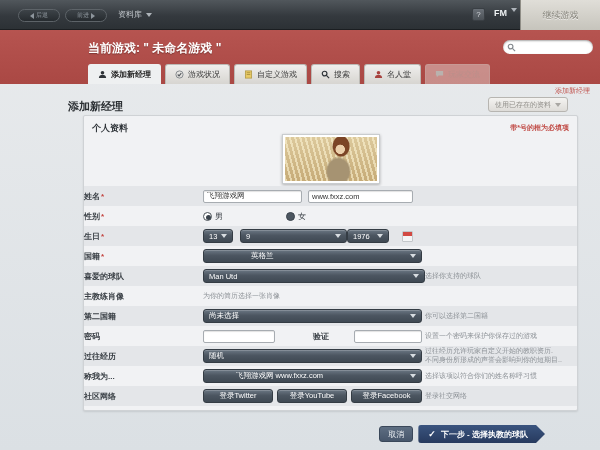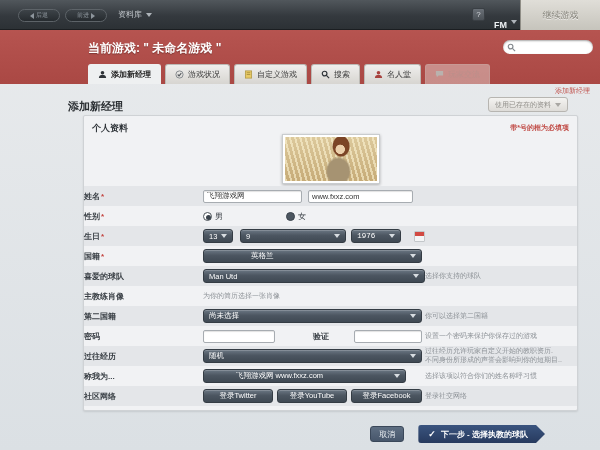--- a/index.html
+++ b/index.html
@@ -20,21 +20,21 @@
   .tri-right { border-left:4px solid #8d959c; }
   .pill-back { left:18px; } .pill-fwd { left:65px; }
   .menu-lib { position:absolute; left:118px; top:9px; color:#c6cbd0; font-size:8px;
               display:flex; align-items:center; gap:4px;font-family:Liberation Serif, serif; }
   .caret-down { width:0; height:0; border-left:3px solid transparent; border-right:3px solid transparent;
                 border-top:4px solid #aeb4ba; }
   .help-btn { position:absolute; left:472px; top:8px; width:13px; height:13px;
               background:linear-gradient(#6a7077,#4b5157); border:1px solid #3a3f44; border-radius:2px;
               color:#d6dade; font-size:8px; display:flex; align-items:center; justify-content:center; }
   .fm-menu { position:absolute; left:494px; top:8px; color:#eef1f3; font-size:9px; font-weight:bold;
-             display:flex; align-items:flex-start; gap:4px;margin-top:12px; }
+             display:flex; align-items:flex-start; gap:4px; }
   .continue-btn { position:absolute; right:0; top:0; width:80px; height:30px;
                   background:linear-gradient(#e0ded8,#c6c4bc);
                   border-left:1px solid #8f8d86; color:#85837a; font-size:9px;
                   display:flex; align-items:center; justify-content:center;
                   text-shadow:0 1px 0 rgba(255,255,255,.7); }
 
   
   .redband { position:absolute; top:30px; left:0; width:600px; height:54px;
              background:linear-gradient(#b65450, #aa4844); }
   .game-title { position:absolute; left:88px; top:10px; color:#fff; font-size:12px; font-weight:bold;
@@ -113,21 +113,21 @@
               border:1px solid #c3c7ca; border-radius:1px; position:relative; }
   .cal-icon::before { content:""; position:absolute; left:0; top:0; width:100%; height:4px; background:#d24a43; }
 
   .img-icon { width:8px; height:8px; background:#e6eaec; border-radius:1px; position:relative; flex:none; }
   .img-icon::after { content:""; position:absolute; left:1px; top:3px; width:6px; height:4px;
                      background:linear-gradient(#7d8a94,#57636d); }
   .x-red { color:#e2564c; font-weight:bold; font-size:8px; }
   .verify-label { font-size:8px; font-weight:bold; color:#3a4046; margin-left:38px; }
 
   
-  .footer-btns { position:absolute; bottom:7px; right:55px; display:flex; align-items:center; gap:14px; }
+  .footer-btns { position:absolute; bottom:7px; right:55px; display:flex; align-items:center; gap:5px; }
   .cancel-btn { height:16px; padding:0 8px; background:linear-gradient(#5e6e82,#47566b);
                 border:1px solid #3a4759; border-radius:3px; color:#eaeef2; font-size:8px;
                 display:flex; align-items:center; }
   .next-btn { height:18px; padding:0 17px 0 10px; background:linear-gradient(#3a547f,#273a5e);
               color:#fff; font-size:8px; font-weight:bold; display:flex; align-items:center; gap:5px;
               clip-path:polygon(0 0, calc(100% - 9px) 0, 100% 50%, calc(100% - 9px) 100%, 0 100%);
               border-radius:3px 0 0 3px; }
   .next-check { font-size:9px; }
 </style>
 </head>
@@ -261,21 +261,21 @@
 
       <div class="row stripe">
         <div class="row-label"><span>生日</span><span class="req">*</span></div>
         <div class="controls">
           <div class="sel" style="width:30px;">
               <span>13</span>
             </div>
           <div class="sel" style="width:107px; margin-left:7px;">
               <span>9</span>
             </div>
-          <div class="sel" style="width:50px; margin-left:5px;font-family:Liberation Mono, monospace;">
+          <div class="sel" style="width:42px; ">
               <span>1976</span>
             </div>
           <div class="cal-icon"></div>
         </div>
         <div class="hint"></div>
       </div>
 
       <div class="row">
         <div class="row-label"><span>国籍</span><span class="req">*</span></div>
         <div class="controls">
@@ -330,21 +330,21 @@
         </div>
         <div class="hint">
           <div>过往经历允许玩家自定义开始的教职资历.</div>
           <div>不同身份所形成的声誉会影响到你的短期目..</div>
         </div>
       </div>
 
       <div class="row">
         <div class="row-label"><span>称我为...</span></div>
         <div class="controls">
-          <div class="sel" style="width:203px;padding-left:32px;">
+          <div class="sel" style="width:219px;padding-left:32px;">
               <span>飞翔游戏网 www.fxxz.com</span>
             </div>
         </div>
         <div class="hint">选择该项以符合你们的姓名称呼习惯</div>
       </div>
 
       <div class="row stripe">
         <div class="row-label"><span>社区网络</span></div>
         <div class="controls">
           <div class="btn-dark" style="width:70px;">

